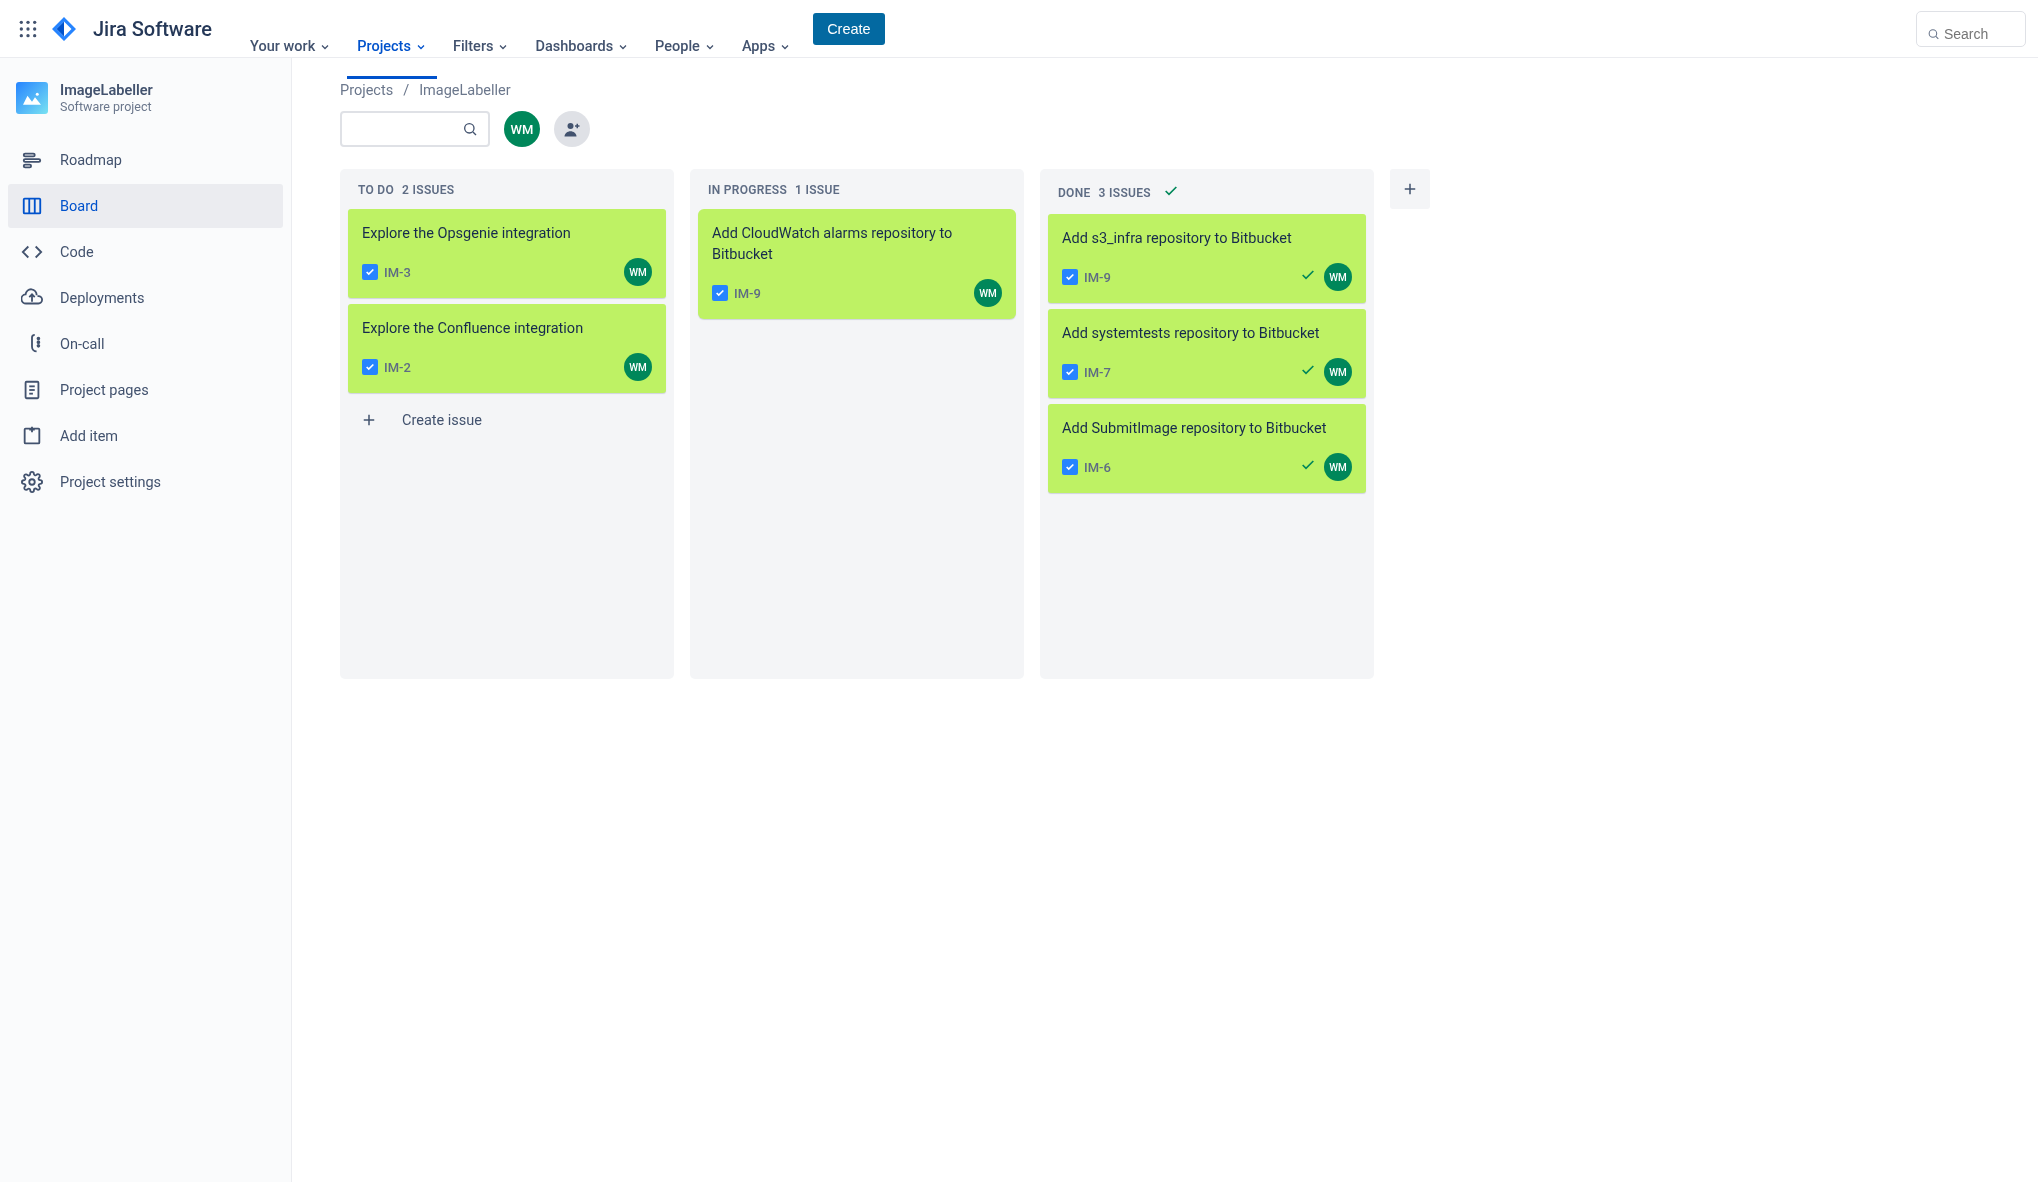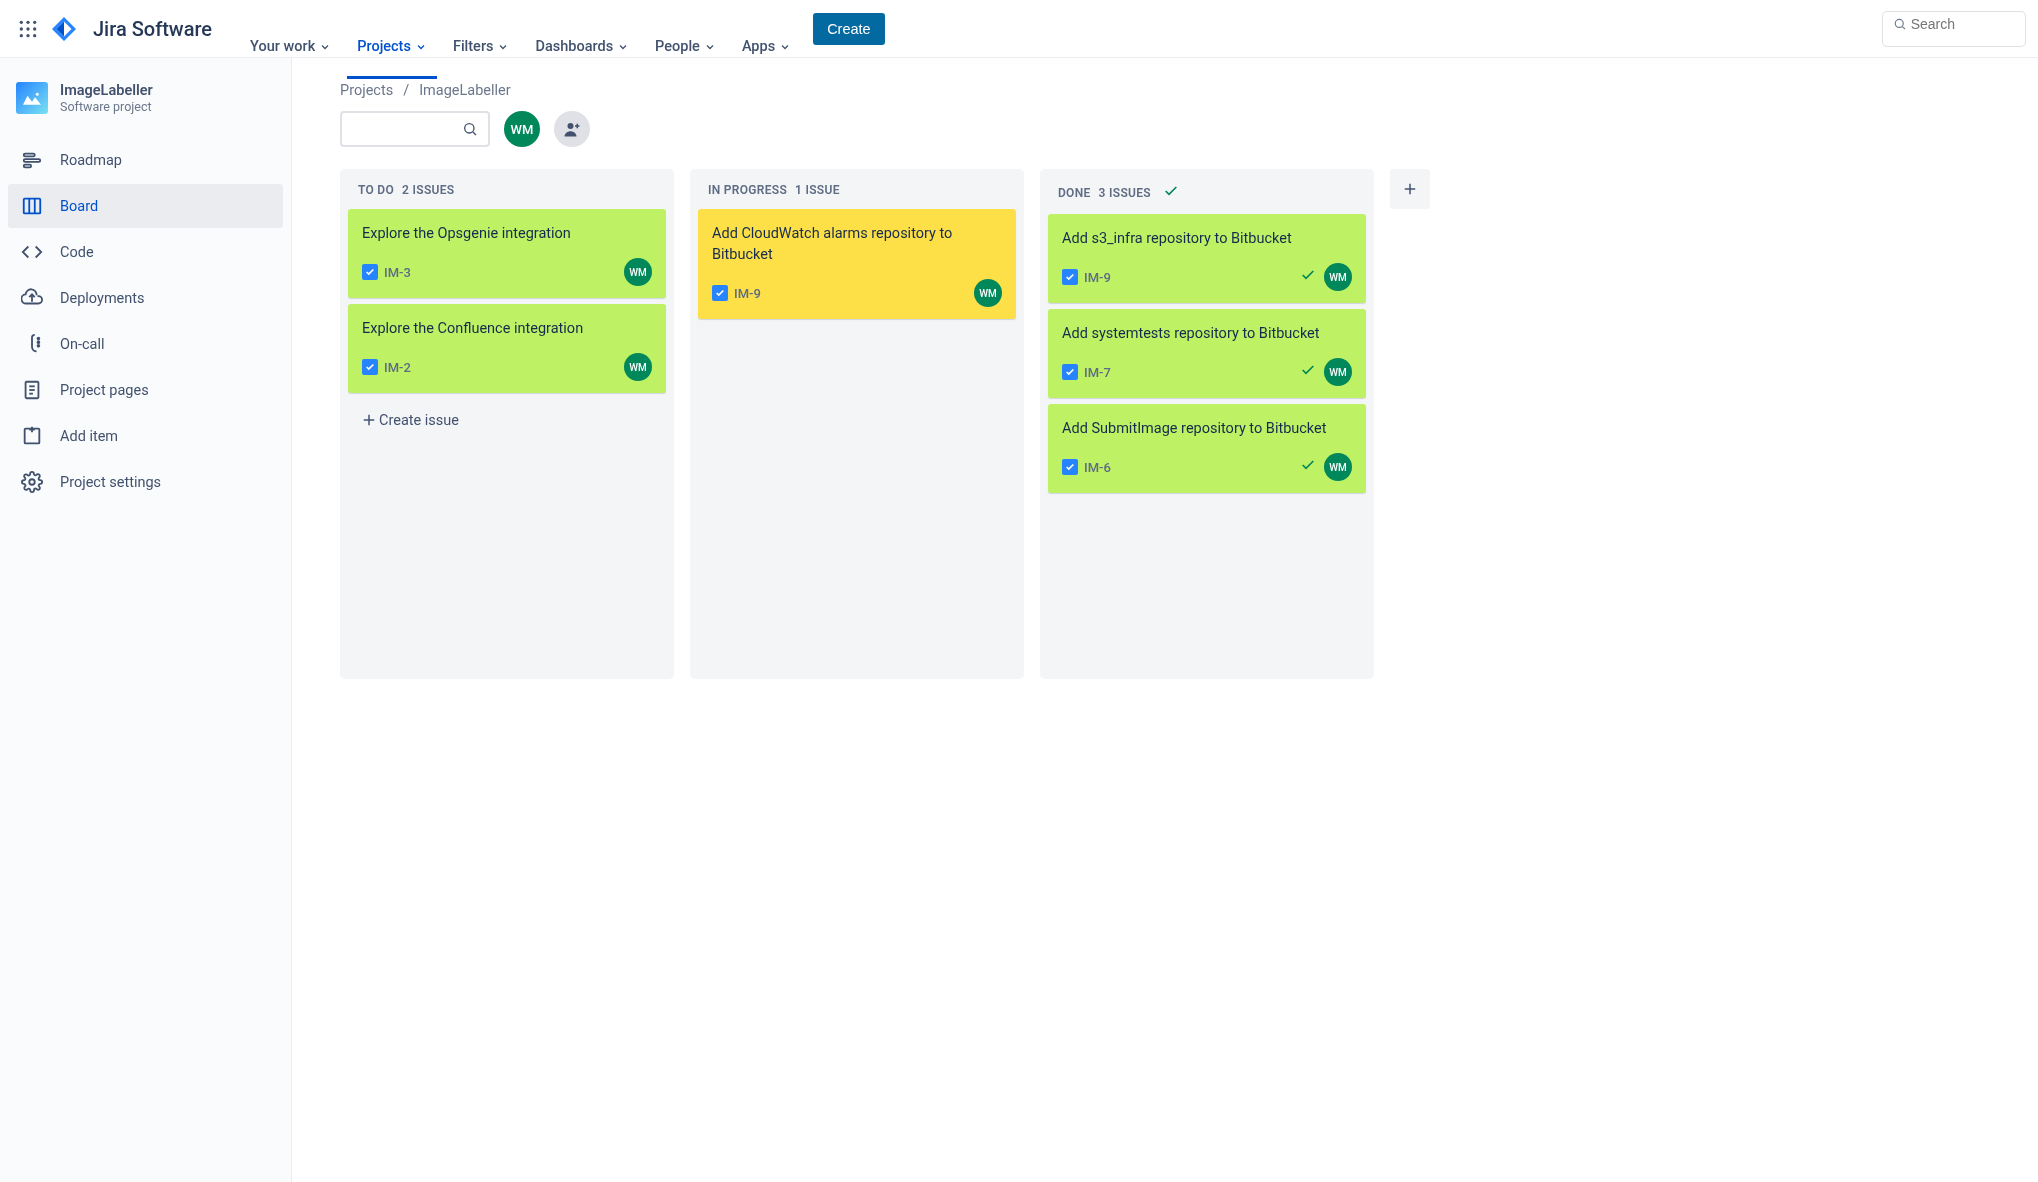--- a/index.html
+++ b/index.html
@@ -11,21 +11,21 @@
   .logo-wrap { display:flex; align-items:center; gap:17px; margin-left:8px; margin-right:28px; cursor:pointer; }
   .logo-text { font-size:20px; font-weight:500; color:#253858; }
   .nav-items { display:flex; align-items:center; gap:6px; }
   .nav-item { display:flex; align-items:center; gap:4px; color:#42526E; font-size:14.5px; padding:6px 10px; cursor:pointer; border-radius:3px; font-weight:500;margin-top:36px; }
   .nav-item.active { color:#0052CC; }
   .nav-item.active-underline { position:relative; }
   .nav-item.active-underline::after { content:""; position:absolute; left:0; right:0; bottom:-18px; height:3px; background:#0052CC; }
   .chevron { width:12px; height:12px; }
   .create-btn { background:#0369a1; color:#fff; font-weight:500; font-size:14.5px; padding:8px 14px; border-radius:3px; border:none; cursor:pointer; margin-left:12px; }
   .topnav-spacer { flex:1; }
-  .search-wrap { display:flex; align-items:flex-start; border:1px solid #dfe1e6; border-radius:5px; padding:4px 10px; width:144px; height:36px; gap:4px; color:#6B778C; }
+  .search-wrap { display:flex; align-items:flex-end; border:1px solid #dfe1e6; border-radius:5px; padding:4px 10px; width:110px; height:36px; gap:4px; color:#6B778C; }
   .search-wrap input { border:none; outline:none; font-size:14px; width:100%; color:#172B4D; }
   
   
   .layout { display:flex; height: calc(100vh - 58px); }
   
   
   .sidebar { width:292px; min-width:292px; border-right:1px solid #ebecf0; padding:24px 8px 0 8px; background:#fafbfc; }
   .project-header { display:flex; align-items:center; gap:12px; padding:0 8px 24px 8px; }
   .project-avatar { width:32px; height:32px; border-radius:3px; background:linear-gradient(135deg,#2684ff 0%, #79e2f2 100%); display:flex; align-items:center; justify-content:center; }
   .project-title { font-size:14.5px; font-weight:600; color:#42526E; }
@@ -47,29 +47,29 @@
   .avatar { width:36px; height:36px; border-radius:50%; display:flex; align-items:center; justify-content:center; color:#fff; font-size:13px; font-weight:500; cursor:pointer; }
   .avatar.green { background:#00875A; }
   .avatar.gray { background:#dfe1e6; color:#42526E; position:relative; }
   
   
   .board { display:flex; gap:16px; }
   .column { background:#f4f5f7; border-radius:5px; width:334px; min-width:334px; padding:14px 8px 8px 8px; display:flex; flex-direction:column; min-height:510px; }
   .col-header { display:flex; align-items:center; gap:8px; color:#5E6C84; font-size:12px; font-weight:600; letter-spacing:0.3px; padding:0 10px 12px 10px; text-transform:uppercase; }
   .col-header .check { color:#00875A; margin-left:4px; }
   .card { background:#bef264; border-radius:3px; box-shadow:0 1px 1px rgba(9,30,66,0.15); padding:14px 14px 12px 14px; margin-bottom:6px; cursor:pointer; }
-  .card.selected { background:#fde047; }
+  .card.selected { background:#bef264;border-radius:6px; }
   .card-title { font-size:14.5px; color:#172B4D; line-height:1.45; margin-bottom:14px; }
   .card-footer { display:flex; align-items:center; gap:6px; }
   .issue-type { width:16px; height:16px; background:#2684ff; border-radius:2px; display:flex; align-items:center; justify-content:center; }
   .issue-key { font-size:13px; color:#5E6C84; font-weight:500; }
   .card-spacer { flex:1; }
   .mini-avatar { width:28px; height:28px; border-radius:50%; background:#00875A; color:#fff; font-size:10px; font-weight:500; display:flex; align-items:center; justify-content:center; }
   .done-check { color:#00875A; margin-right:2px; }
-  .create-issue { display:flex; align-items:center; gap:1px; padding:10px 12px; font-size:14.5px; color:#42526E; cursor:pointer; border-radius:3px; margin-top:2px; }
+  .create-issue { display:flex; align-items:center; gap:24px; padding:10px 12px; font-size:14.5px; color:#42526E; cursor:pointer; border-radius:3px; margin-top:2px; }
   .add-column-btn { width:40px; height:40px; background:#f4f5f7; border-radius:3px; display:flex; align-items:center; justify-content:center; cursor:pointer; color:#42526E; }
 </style>
 </head>
 <body>
 
 <div class="topnav">
   <div class="app-switcher">
     <svg width="20" height="20" viewBox="0 0 24 24" fill="#42526E">
         <circle cx="4" cy="4" r="2"></circle>
         <circle cx="12" cy="4" r="2"></circle>

